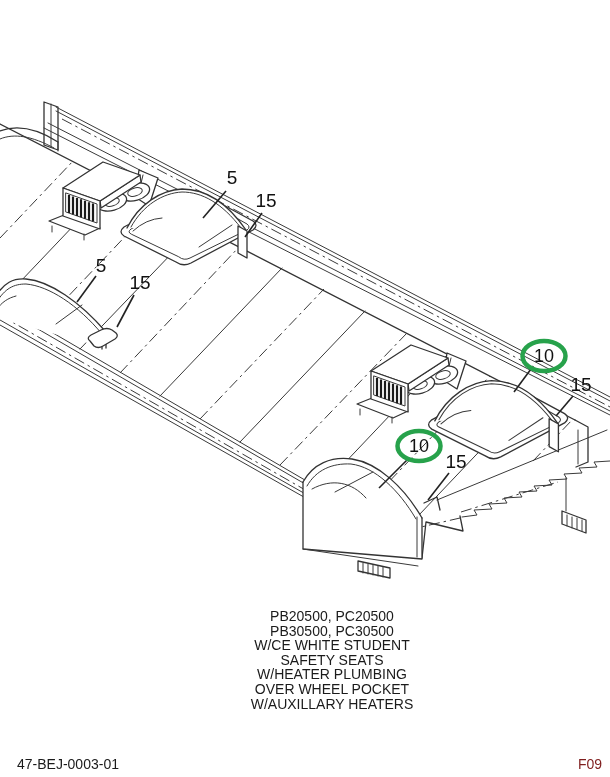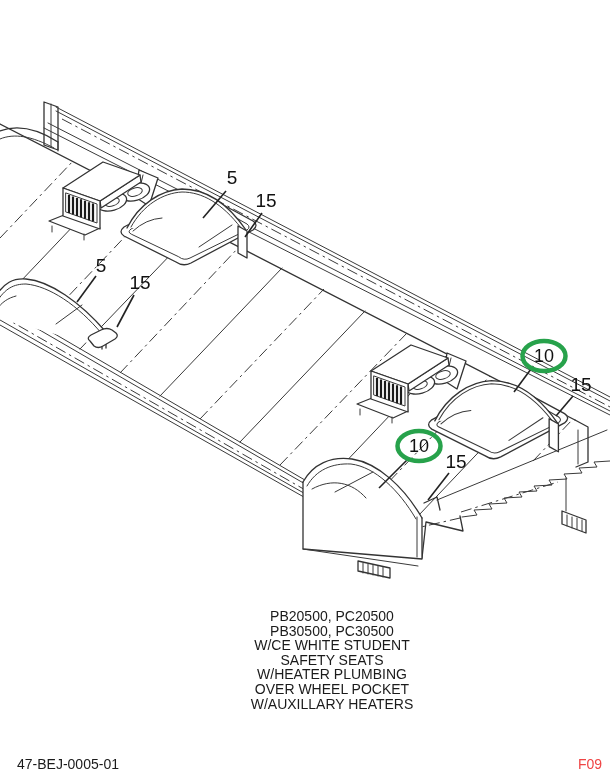--- a/index.html
+++ b/index.html
@@ -11,21 +11,21 @@
   .cl{fill:none;stroke:#3a3a3a;stroke-width:1;stroke-dasharray:11 4 2.5 4;}
   .fw{fill:#fff;stroke:#333;stroke-width:1.3;stroke-linejoin:round;}
   .fo{fill:#fff;stroke:none;}
   .slat{stroke:#1a1a1a;stroke-width:2.2;}
   .ld{stroke:#222;stroke-width:1.6;fill:none;}
   svg text{font-family:"Liberation Sans","DejaVu Sans",sans-serif;font-size:19px;fill:#111;}
   svg text.inring{font-size:18px;}
   .note{position:absolute;top:609px;left:0;width:560px;padding-left:52px;text-align:center;
         font-size:14px;line-height:14.6px;color:#1b1b1b;}
   .footer-left{position:absolute;top:756px;left:17px;font-size:14px;color:#1b1b1b;}
-  .footer-right{position:absolute;top:756px;right:8px;font-size:14px;color:#ef4444;}
+  .footer-right{position:absolute;top:756px;right:8px;font-size:14px;color:#7f1d1d;}
 </style>
 </head>
 <body>
 
 <div class="page">
 
 <svg width="610" height="777" viewBox="0 0 610 777">
   <defs>
     <g id="heater">
       <polygon class="fw" points="139,170 158,178 149,206 135,197"></polygon>
@@ -169,16 +169,16 @@
 <div class="note">
   <div>PB20500, PC20500</div>
   <div>PB30500, PC30500</div>
   <div>W/CE WHITE STUDENT</div>
   <div>SAFETY SEATS</div>
   <div>W/HEATER PLUMBING</div>
   <div>OVER WHEEL POCKET</div>
   <div>W/AUXILLARY HEATERS</div>
 </div>
 
-<div class="footer-left">47-BEJ-0005-01</div>
+<div class="footer-left">47-BEJ-0003-01</div>
 <div class="footer-right">F09</div>
 
 </div>
 
 </body></html>

